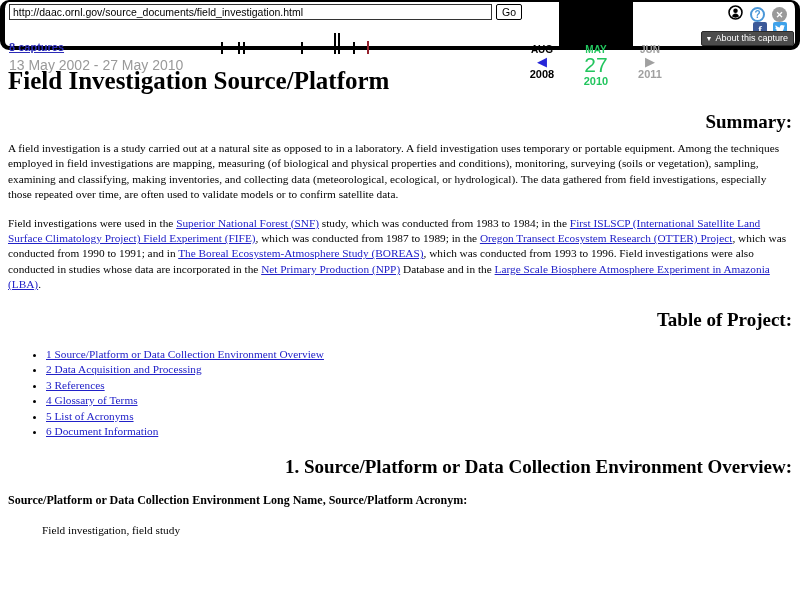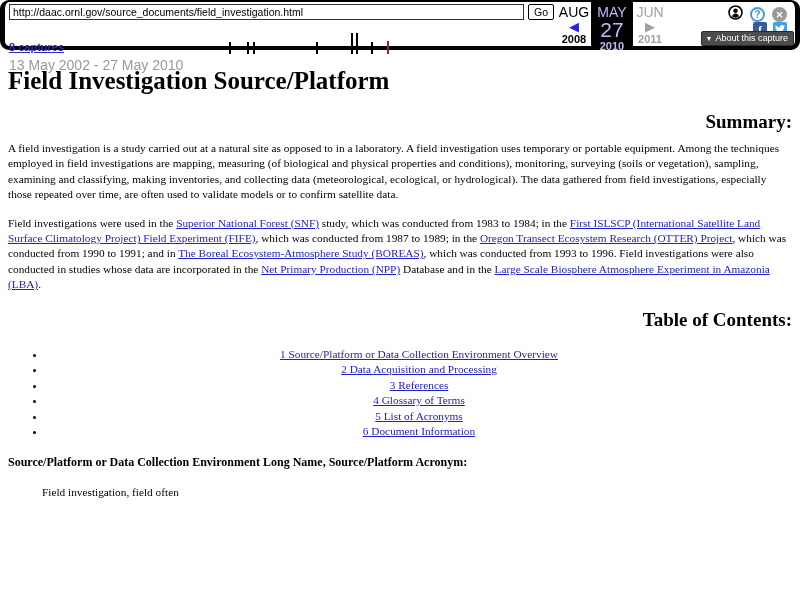--- a/index.html
+++ b/index.html
@@ -36,27 +36,27 @@
     background:repeating-linear-gradient(to right, transparent 0px, transparent 17px, #d8d8d8 17px, #d8d8d8 18px);
   }
   .wb-hl { position:absolute; top:0; bottom:0; background:#fdf6a2; }
   .wb-tick { position:absolute; bottom:1px; width:2px; background:#000; }
   .wb-tick.short { height:12px; }
   .wb-tick.tall  { height:21px; }
   .wb-tick.red   { height:13px; background:#96222e; }
 
   .wb-datenav { display:flex; align-items:stretch; }
   .wb-col { width:34px; display:flex; flex-direction:column; align-items:center; justify-content:space-between; padding:2px 0 2px 0; }
-  .wb-col .m { font-size:14px; font-weight:normal; }
+  .wb-col .m { font-size:10px; font-weight:bold;margin-top:40px; }
   .wb-col .y { font-size:11px; font-weight:bold; }
   .wb-col.prev { color:#000; }
   .wb-col.next { color:#a0a0a0; }
   .wb-arrow-prev { color:#2626d8; font-size:13px; line-height:13px; }
   .wb-arrow-next { color:#a0a0a0; font-size:13px; line-height:13px; }
-  .wb-col.cur { width:42px; background:#000; color:#c4b5fd; }
+  .wb-col.cur { width:74px; background:#000; color:#22c55e; }
   .wb-col.cur .day { font-size:21px; font-weight:normal; line-height:20px; }
 
   .wb-right { width:128px; position:relative; }
   .wb-icon-row1 { position:absolute; top:3px; right:8px; display:flex; gap:7px; align-items:center; }
   .wb-icon-row2 { position:absolute; top:20px; right:8px; display:flex; gap:6px; align-items:center; }
   .wb-circle { width:15px; height:15px; border-radius:50%; display:flex; align-items:center; justify-content:center; }
   .ic-help { border:2px solid #4a97d8; color:#4a97d8; font-size:10px; font-weight:bold; background:#fff; }
   .ic-close { background:#9a9a9a; color:#fff; font-size:9px; font-weight:bold; }
   .ic-sq { width:14px; height:14px; border-radius:2px; display:flex; align-items:center; justify-content:center; }
   .ic-fb { background:#3b5998; color:#fff; font-weight:bold; font-size:11px; font-family:"Liberation Serif", serif; }
@@ -68,21 +68,21 @@
   }
   .wb-about .tri { font-size:7px; margin-right:3px; }
 
   
   .doc { margin:8px 8px; font-size:11.3px; line-height:15.4px; }
   .doc h1 { font-size:25px; line-height:29px; margin:16px 0 14px 0; font-weight:bold; }
   .doc h2 { font-size:19px; line-height:23px; margin:15px 0 8px 0; font-weight:bold;text-align:right; }
   .doc h3 { font-size:12px; line-height:17px; margin:14px 0; font-weight:bold; }
   .doc p  { margin:8px 0 13px 0; }
   .doc ul { margin:16px 0 12px 0; padding-left:38px; }
-  .doc li { line-height:15.5px;text-align:center; }
+  .doc li { line-height:15.5px; }
   .doc a  { color:#2121c8; text-decoration:underline; }
   .doc blockquote { margin:12px 34px; }
   .clip-bottom { }
 </style>
 </head>
 <body>
 
 <div class="wb-toolbar">
   <div class="wb-left">
     <div class="wb-url-row">
@@ -153,27 +153,28 @@
 </div>
 
 <div class="doc">
   <h1>Field Investigation Source/Platform</h1>
 
   <h2>Summary:</h2>
   <p>A field investigation is a study carried out at a natural site as opposed to in a laboratory. A field investigation uses temporary or portable equipment. Among the techniques employed in field investigations are mapping, measuring (of biological and physical properties and conditions), monitoring, surveying (soils or vegetation), sampling, examining and classifying, making inventories, and collecting data (meteorological, ecological, or hydrological). The data gathered from field investigations, especially those repeated over time, are often used to validate models or to confirm satellite data.</p>
 
   <p>Field investigations were used in the <a href="#">Superior National Forest (SNF)</a> study, which was conducted from 1983 to 1984; in the <a href="#">First ISLSCP (International Satellite Land Surface Climatology Project) Field Experiment (FIFE)</a>, which was conducted from 1987 to 1989; in the <a href="#">Oregon Transect Ecosystem Research (OTTER) Project</a>, which was conducted from 1990 to 1991; and in <a href="#">The Boreal Ecosystem-Atmosphere Study (BOREAS)</a>, which was conducted from 1993 to 1996. Field investigations were also conducted in studies whose data are incorporated in the <a href="#">Net Primary Production (NPP)</a> Database and in the <a href="#">Large Scale Biosphere Atmosphere Experiment in Amazonia (LBA)</a>.</p>
 
-  <h2>Table of Contents:</h2>
+  <h2>Table of Project:</h2>
   <ul>
       <li><a href="#">1 Source/Platform or Data Collection Environment Overview</a></li>
       <li><a href="#">2 Data Acquisition and Processing</a></li>
       <li><a href="#">3 References</a></li>
       <li><a href="#">4 Glossary of Terms</a></li>
       <li><a href="#">5 List of Acronyms</a></li>
       <li><a href="#">6 Document Information</a></li>
     </ul>
 
+  <h2>1. Source/Platform or Data Collection Environment Overview:</h2>
 
   <h3>Source/Platform or Data Collection Environment Long Name, Source/Platform Acronym:</h3>
-  <blockquote>Field investigation, field often</blockquote>
+  <blockquote>Field investigation, field study</blockquote>
 
 </div>
 
 </body></html>

